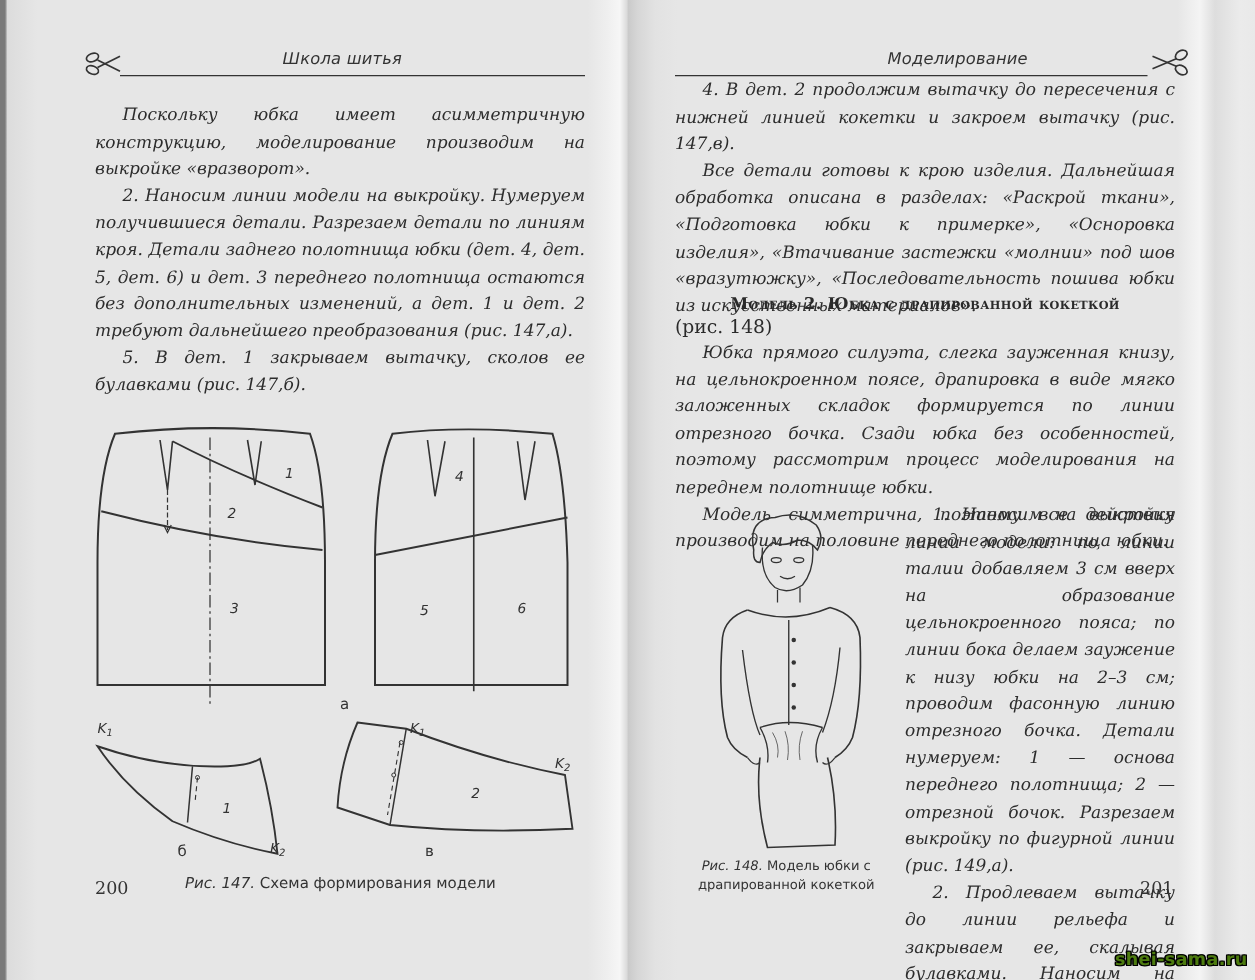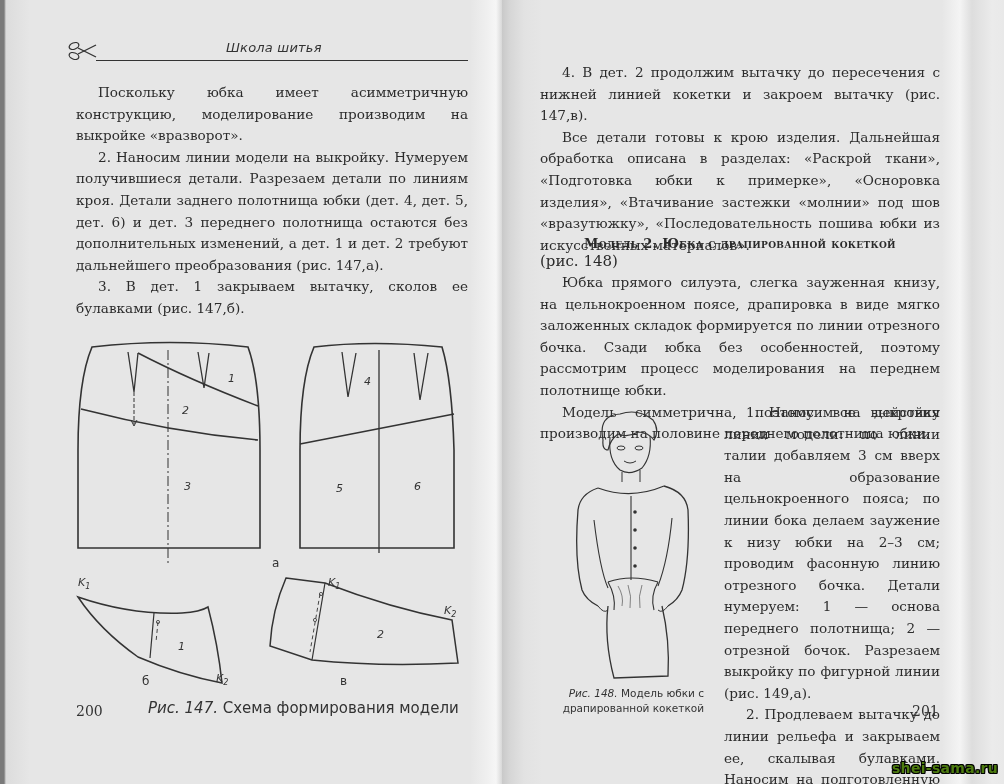--- a/index.html
+++ b/index.html
@@ -34,42 +34,42 @@
   .left .header .scissors { position: absolute; left: 0; top: 2px; }
   .right .header { left: 38px; width: 420px; }
   .right .header .title { left: 170px; }
   .right .header .rule { left: 0; width: 378px; }
   .right .header .scissors { position: absolute; left: 380px; top: 0px; }
 
   .text {
     position: absolute; font-size: 13.6px; line-height: 21.6px; color: #2c2c2c;
     text-align: justify;
   }
-  .text p { margin: 0; text-indent: 22px; }
+  .text p { margin: 0; text-indent: 22px; font-style: italic; }
   .left .text { left: 76px; width: 392px; top: 82px; }
   .right .text.top { left: 38px; width: 400px; top: 62px; }
 
   .model-heading {
     position: absolute; left: 38px; width: 400px; top: 236px; text-align: center;
     font-size: 13px; font-weight: bold; color: #2a2a2a; letter-spacing: 0.3px;
     font-variant: small-caps;
   }
   .model-sub {
     position: absolute; left: 38px; width: 400px; top: 252px; text-align: left;
     font-size: 15px; color: #2a2a2a;
   }
   .right .text.intro { left: 38px; width: 400px; top: 272px; }
   .right .text.col { left: 222px; width: 216px; top: 402px; }
 
   .figcap {
-    position: absolute; font-family: "DejaVu Sans", sans-serif; font-size: 15px; color: #333;
+    position: absolute; font-family: "DejaVu Sans", sans-serif; font-size: 12px; color: #333;
   }
   .figcap i { font-style: italic; }
   .left .figcap { left: 148px; top: 699px; }
-  .right .figcap { left: 52px; top: 686px; width: 150px; text-align: right; line-height: 15px; font-size: 10.5px; }
+  .right .figcap { left: 52px; top: 686px; width: 150px; text-align: center; line-height: 15px; font-size: 10.5px; }
 
   .pagenum { position: absolute; top: 703px; font-size: 14px; color: #333; }
   .left .pagenum { left: 76px; }
   .right .pagenum { left: 410px; text-align: right; }
 
   .diagram { position: absolute; }
   .sub-label { position: absolute; font-family: "DejaVu Sans", sans-serif; font-size: 12px; color: #333; }
 
   .watermark {
     position: absolute; right: 6px; bottom: 8px;
@@ -92,21 +92,21 @@
         <line x1="10" y1="8" x2="28" y2="17" stroke="#333" stroke-width="1.3"></line>
         <line x1="10" y1="14" x2="28" y2="5" stroke="#333" stroke-width="1.3"></line>
       </svg>
       <span class="title">Школа шитья</span>
       <div class="rule"></div>
     </div>
 
     <div class="text">
       <p>Поскольку юбка имеет асимметричную конструкцию, моделирование производим на выкройке «вразворот».</p>
       <p>2. Наносим линии модели на выкройку. Нумеруем получившиеся детали. Разрезаем детали по линиям кроя. Детали заднего полотнища юбки (дет. 4, дет. 5, дет. 6) и дет. 3 переднего полотнища остаются без дополнительных изменений, а дет. 1 и дет. 2 требуют дальнейшего преобразования (рис. 147,а).</p>
-      <p>3. В дет. 1 закрываем вытачку, сколов ее булавками (рис. 147,б).</p>
+      <p>5. В дет. 1 закрываем вытачку, сколов ее булавками (рис. 147,б).</p>
     </div>
 
     <svg class="diagram" style="left:70px; top:340px;" width="200" height="225" viewBox="0 0 200 225">
       <path d="M22,7 Q100,-2 178,7 Q190,40 190,110 L190,208 L8,208 L8,110 Q8,40 22,7 Z" fill="none" stroke="#333" stroke-width="1.6"></path>
 
       <path d="M58,12 L64,52 L68,13" fill="none" stroke="#333" stroke-width="1.3"></path>
 
       <path d="M128,12 L134,48 L139,13" fill="none" stroke="#333" stroke-width="1.3"></path>
 
       <path d="M68,13 Q120,40 188,66" fill="none" stroke="#333" stroke-width="1.5"></path>
@@ -159,20 +159,30 @@
 
     <div class="figcap">
       <i>Рис. 147.</i>
       <span>Схема формирования модели</span>
     </div>
 
     <span class="pagenum">200</span>
   </div>
 
   <div class="page right">
+    <div class="header">
+      <span class="title">Моделирование</span>
+      <div class="rule"></div>
+      <svg class="scissors" width="32" height="24" viewBox="0 0 32 24">
+        <ellipse cx="25" cy="6" rx="5" ry="3.4" fill="none" stroke="#333" stroke-width="1.3" transform="rotate(-30 25 6)"></ellipse>
+        <ellipse cx="25" cy="18" rx="5" ry="3.4" fill="none" stroke="#333" stroke-width="1.3" transform="rotate(30 25 18)"></ellipse>
+        <line x1="21" y1="9" x2="2" y2="17" stroke="#333" stroke-width="1.3"></line>
+        <line x1="21" y1="15" x2="2" y2="7" stroke="#333" stroke-width="1.3"></line>
+      </svg>
+    </div>
 
     <div class="text top">
       <p>4. В дет. 2 продолжим вытачку до пересечения с нижней линией кокетки и закроем вытачку (рис. 147,в).</p>
       <p>Все детали готовы к крою изделия. Дальнейшая обработка описана в разделах: «Раскрой ткани», «Подготовка юбки к примерке», «Осноровка изделия», «Втачивание застежки «молнии» под шов «вразутюжку», «Последовательность пошива юбки из искусственных материалов».</p>
     </div>
 
     <div class="model-heading">Модель 2. Юбка с драпированной кокеткой</div>
     <div class="model-sub">(рис. 148)</div>
 
     <div class="text intro">

